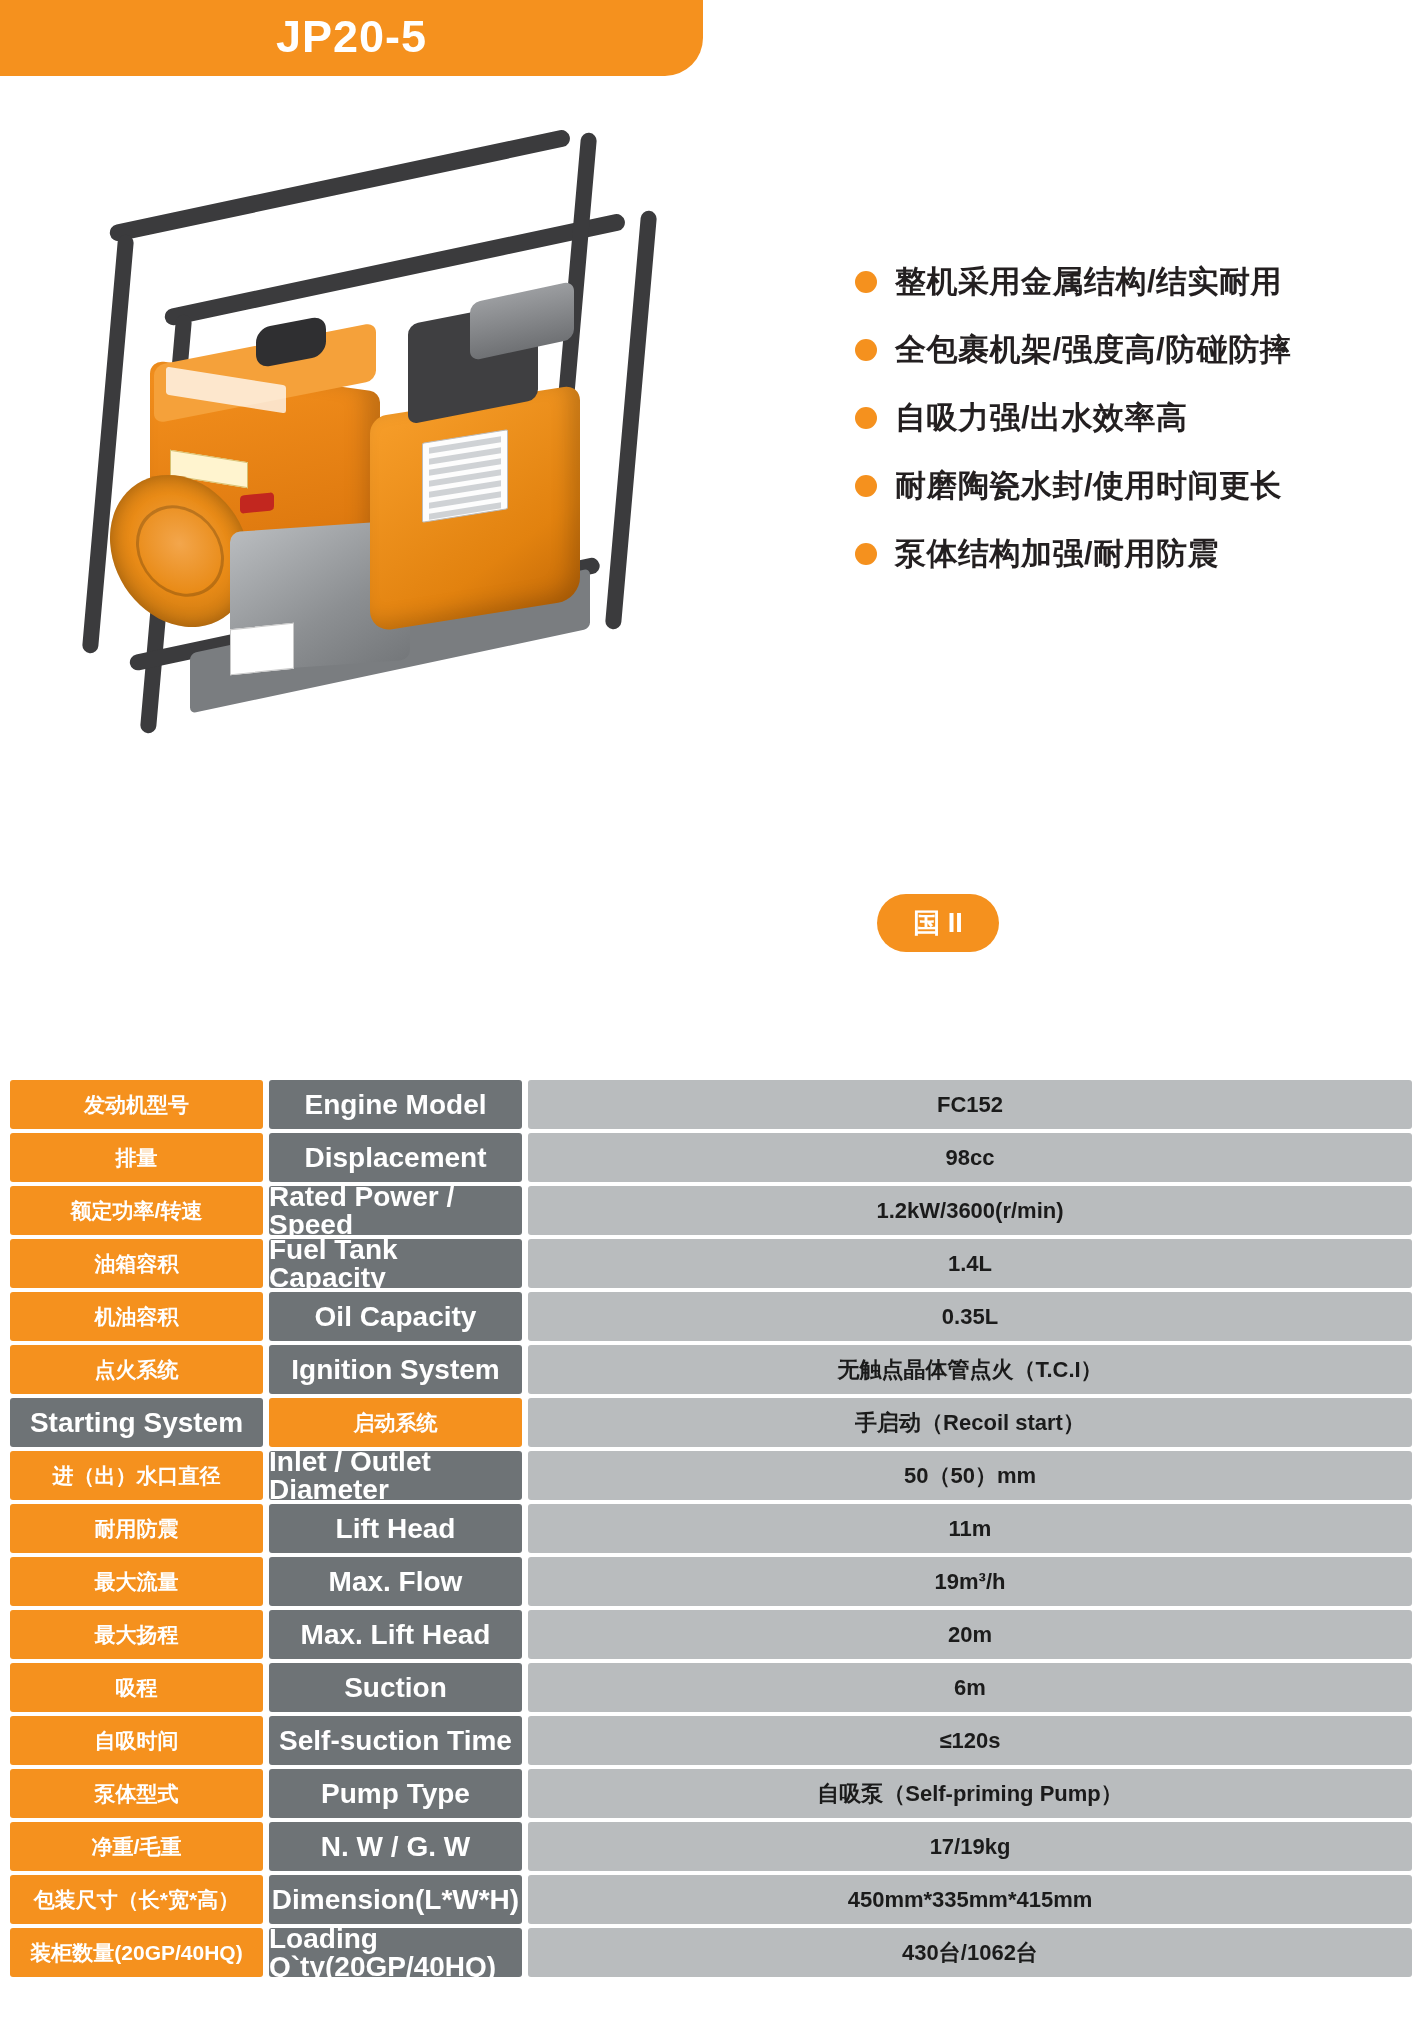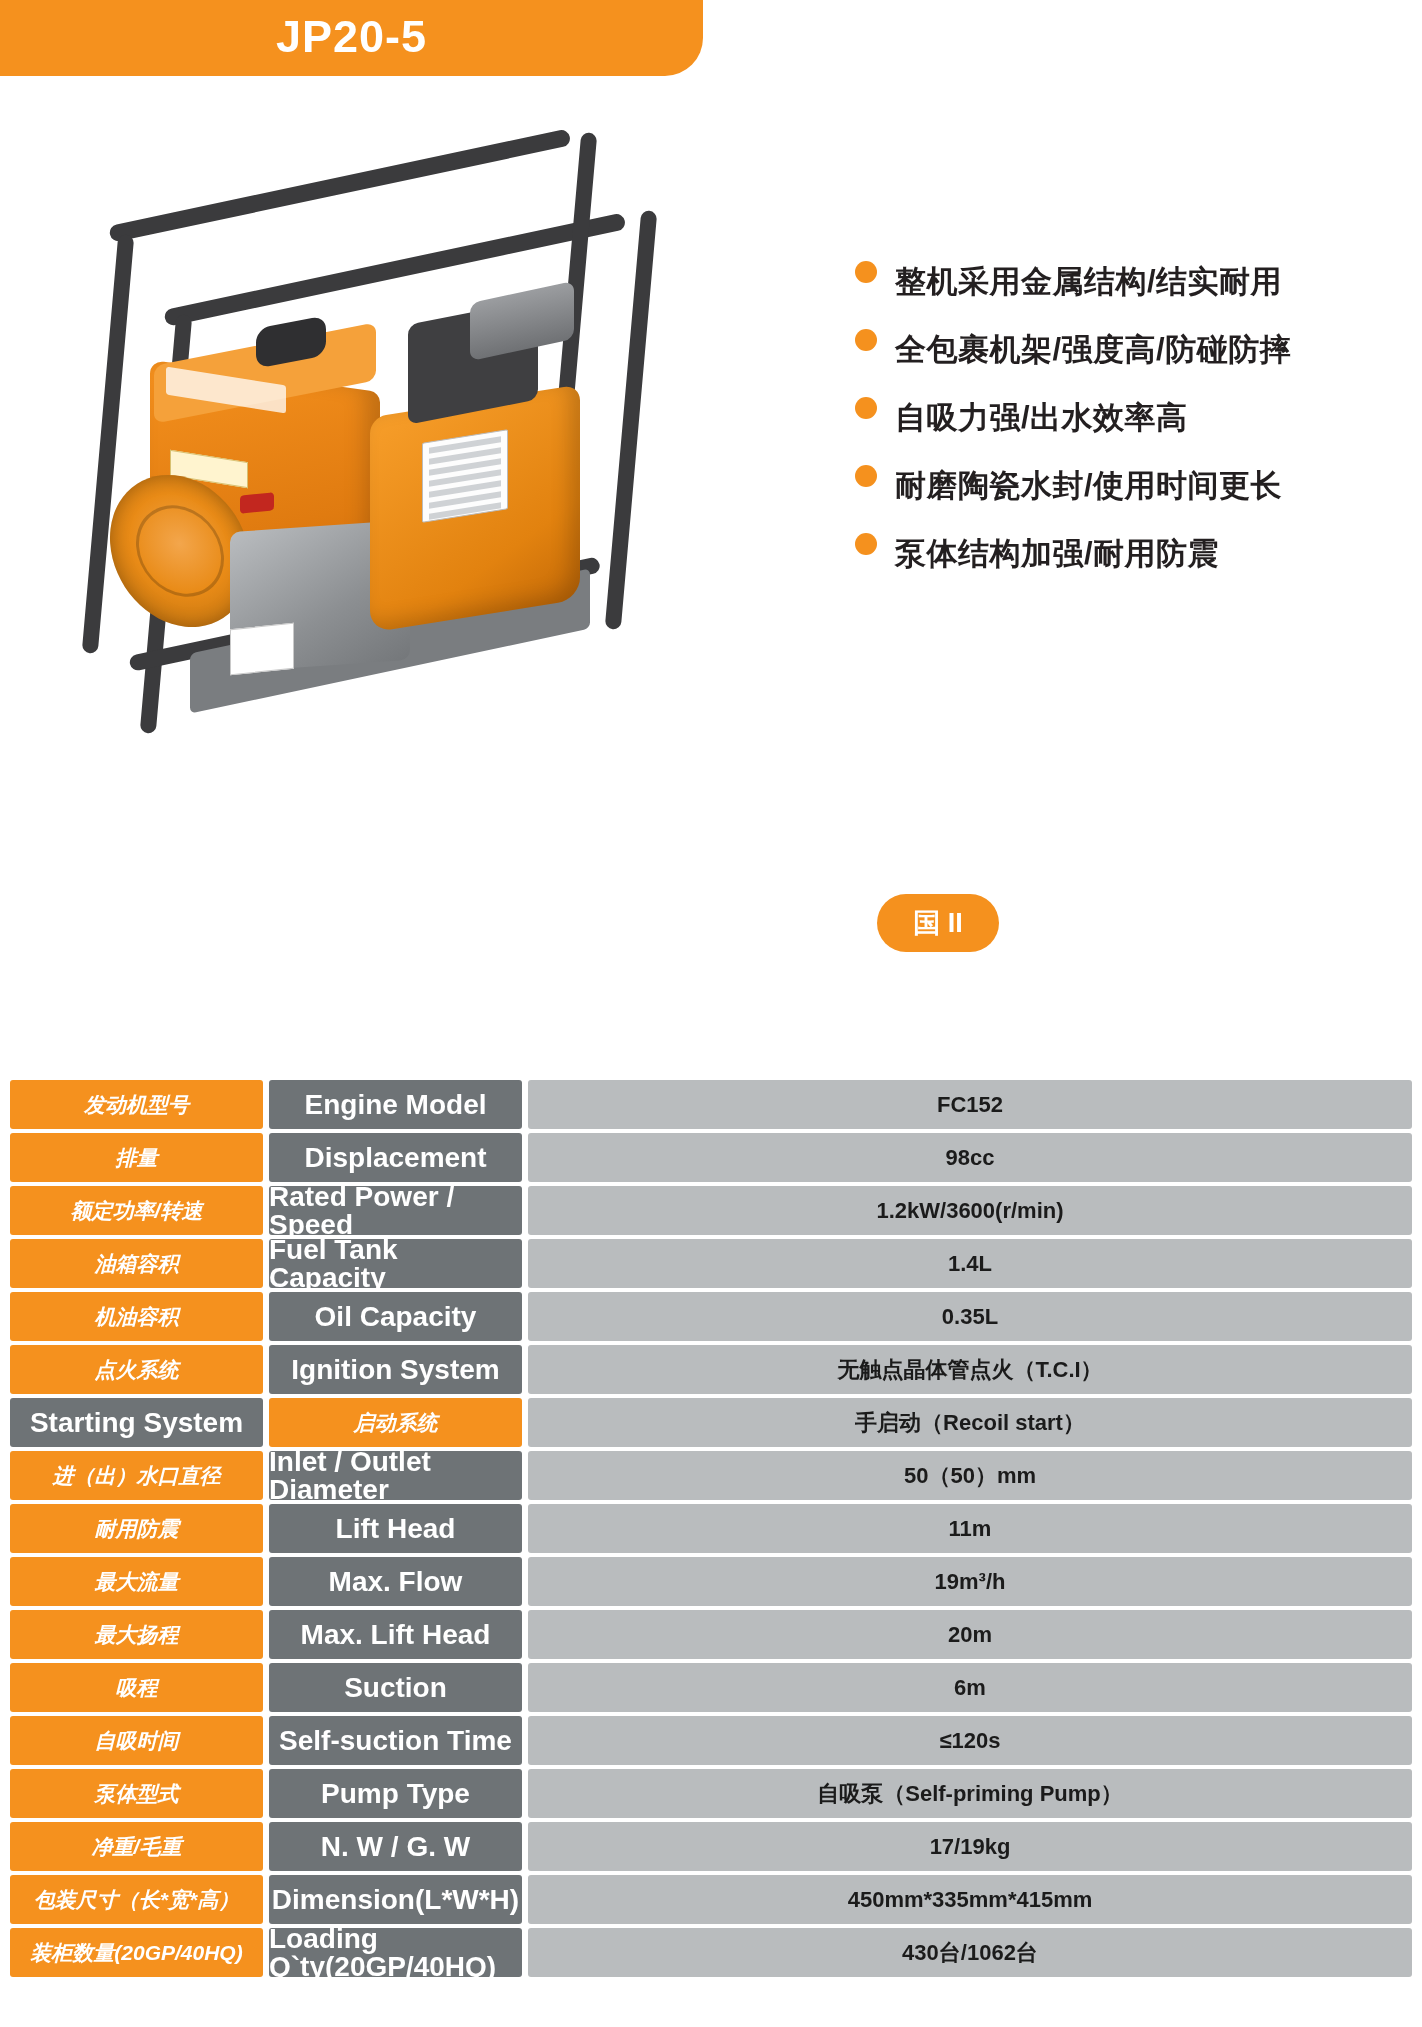--- a/index.html
+++ b/index.html
@@ -236,21 +236,21 @@
 
   
   .features {
     position: absolute;
     left: 855px;
     top: 185px;
     width: 540px;
   }
   .feature-row {
     display: flex;
-    align-items: flex-start;
+    align-items: center;
     margin-bottom: 26px;
   }
   .feature-dot {
     width: 22px;
     height: 22px;
     border-radius: 50%;
     background: #F5911E;
     flex: 0 0 22px;
     margin-right: 18px;
   }
@@ -298,21 +298,20 @@
     font-weight: bold;
     line-height: 1;
   }
   .cell-cn {
     width: 253px;
     margin-right: 6px;
     background: #F5911E;
     color: #ffffff;
     border-radius: 3px;
     font-size: 21px;
-    font-style: italic;
   }
   .cell-en {
     width: 253px;
     margin-right: 6px;
     background: #6E7376;
     color: #ffffff;
     border-radius: 3px;
     font-size: 28px;
   }
   .cell-val {

